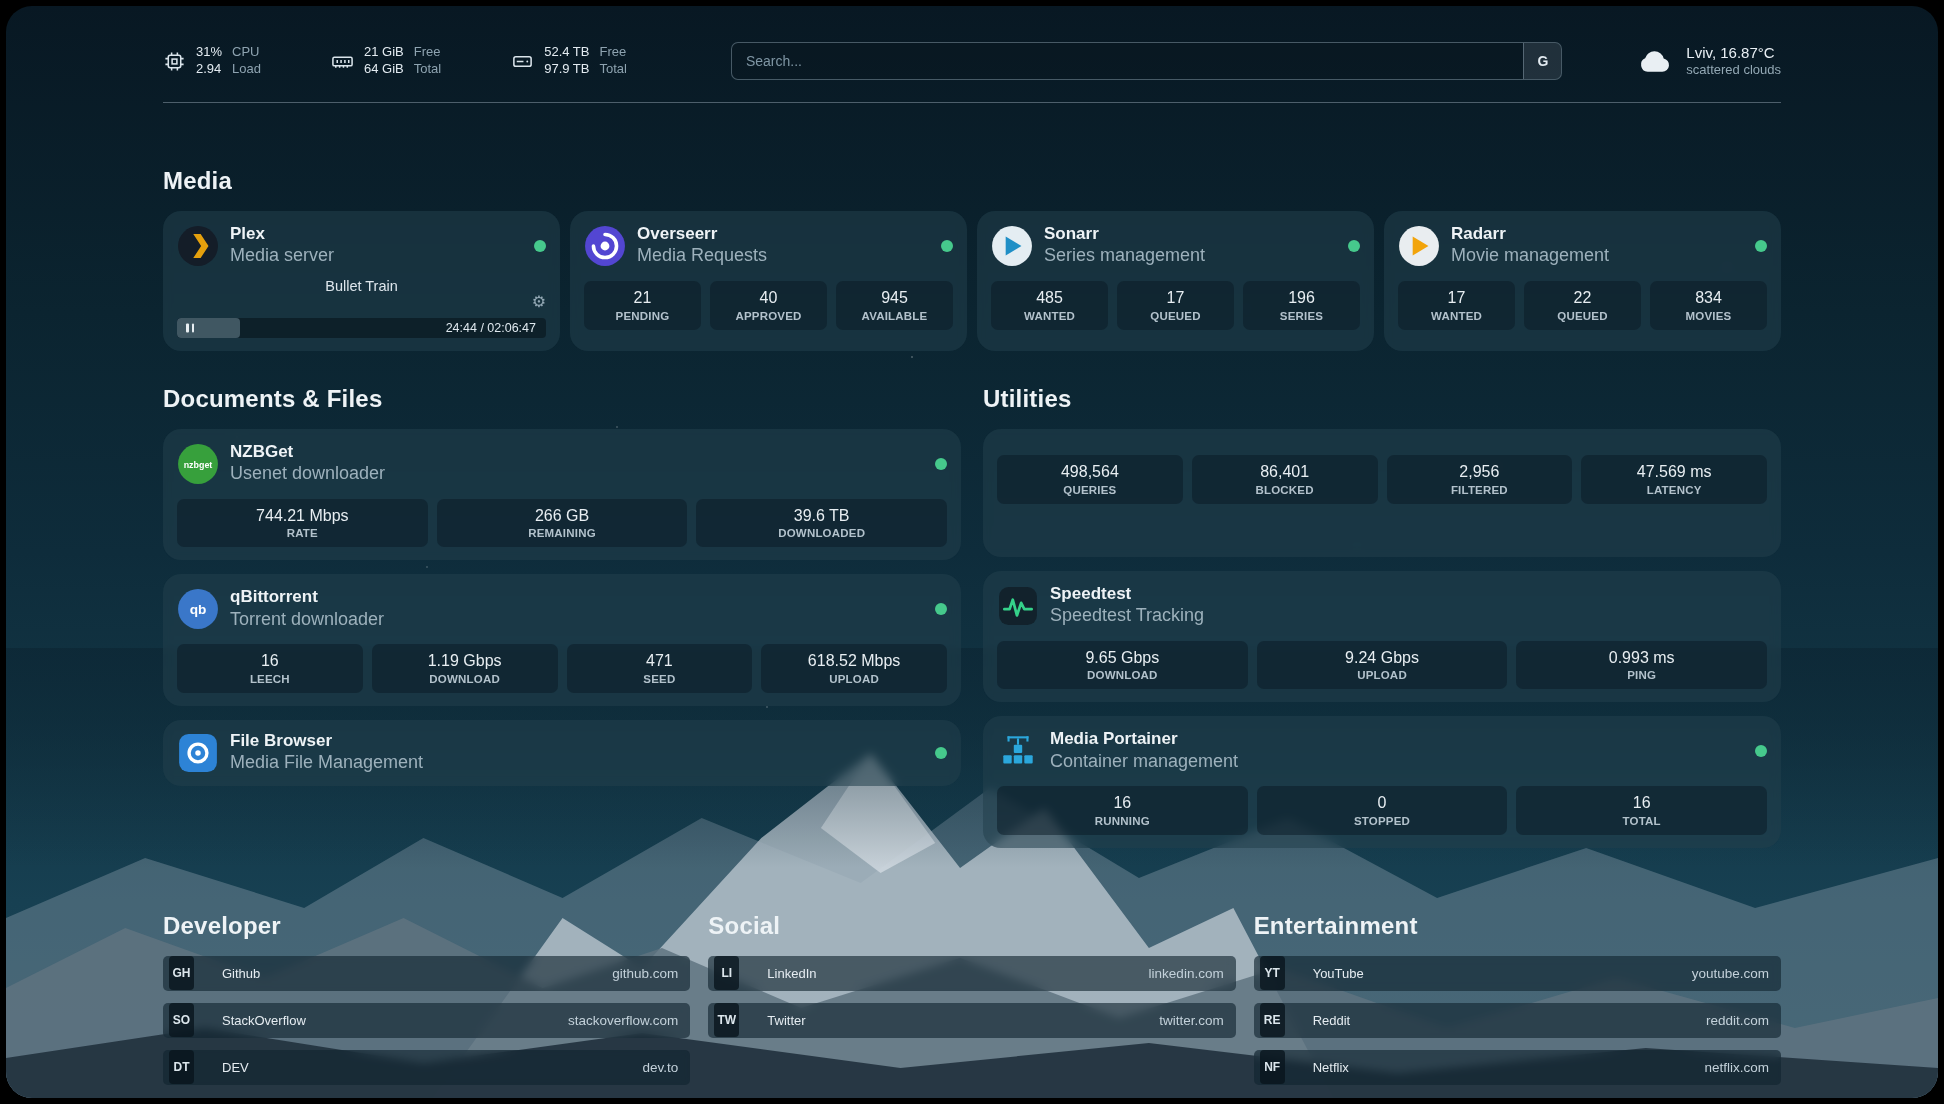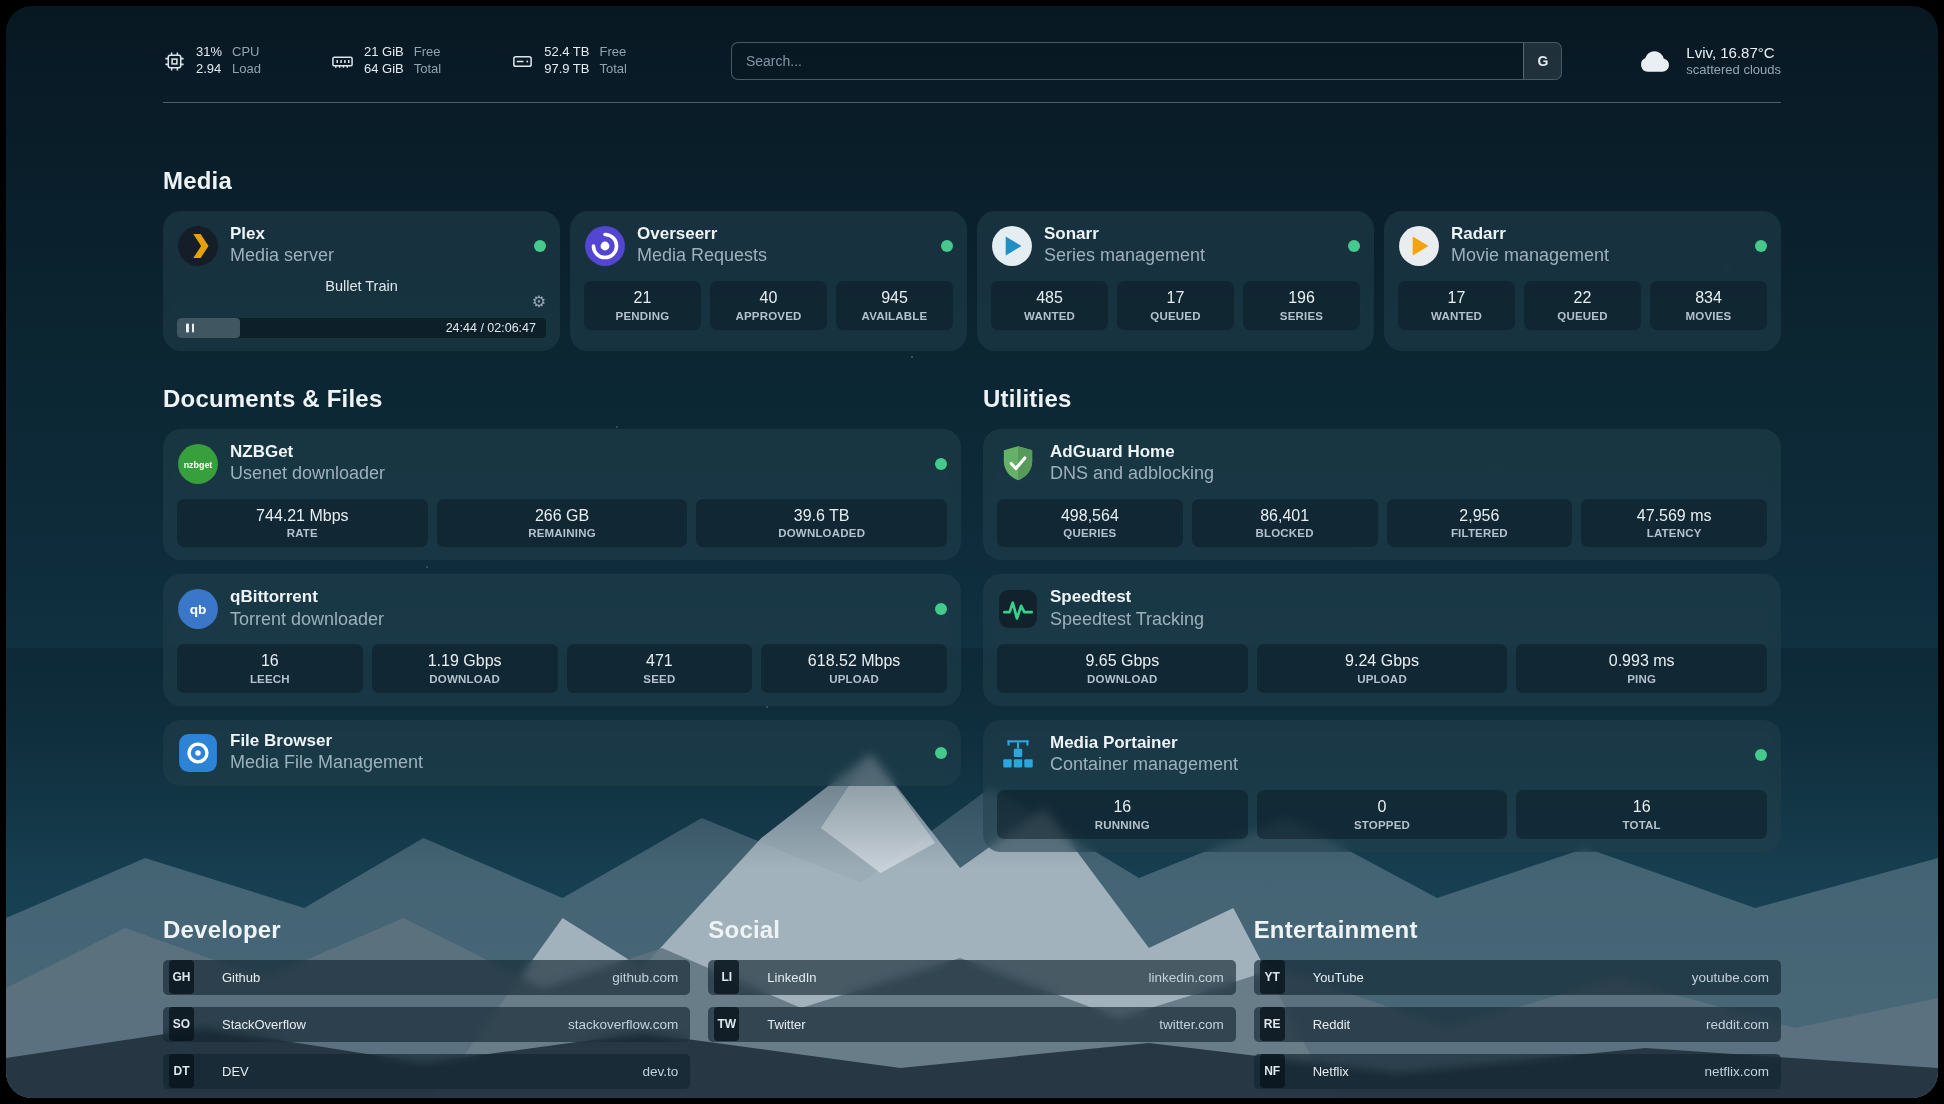--- a/index.html
+++ b/index.html
@@ -435,33 +435,20 @@
             </div>
           </div>
         </div>
       </div>
 
       <div class="col">
         <div class="section-title">Utilities</div>
         <div class="card-stack">
 
           <div class="card">
-            <div class="card-header">
-              <span class="app-icon">
-                <svg viewBox="0 0 40 40">
-                  <path d="M20 3l13.5 3.8v10.8c0 8.6-6 15-13.5 17.9C12.5 32.6 6.5 26.2 6.5 17.6V6.8z" fill="#66b168"></path>
-                  <path d="M20 3v32.5c7.5-2.9 13.5-9.3 13.5-17.9V6.8z" fill="#579a59"></path>
-                  <path d="M13.5 19.5l4.5 4.8 8.5-10" stroke="#fff" stroke-width="3" fill="none" stroke-linecap="round" stroke-linejoin="round"></path>
-                  </svg>
-              </span>
-              <div class="app-titles">
-                <div class="app-name">AdGuard Home</div>
-                <div class="app-subtitle">DNS and adblocking</div>
-              </div>
-            </div>
             <div class="stats">
               <div class="stat">
                 <div class="stat-value">498,564</div>
                 <div class="stat-label">QUERIES</div>
               </div>
               <div class="stat">
                 <div class="stat-value">86,401</div>
                 <div class="stat-label">BLOCKED</div>
               </div>
               <div class="stat">

